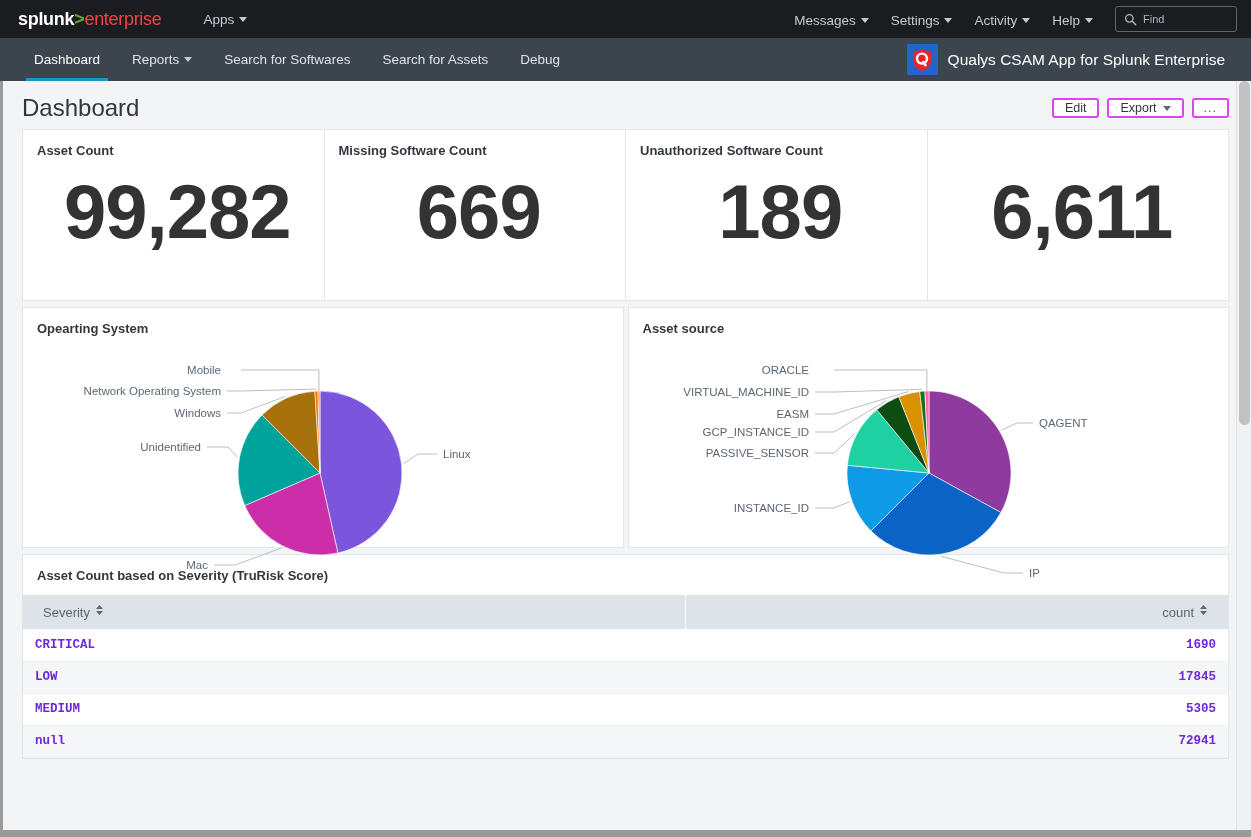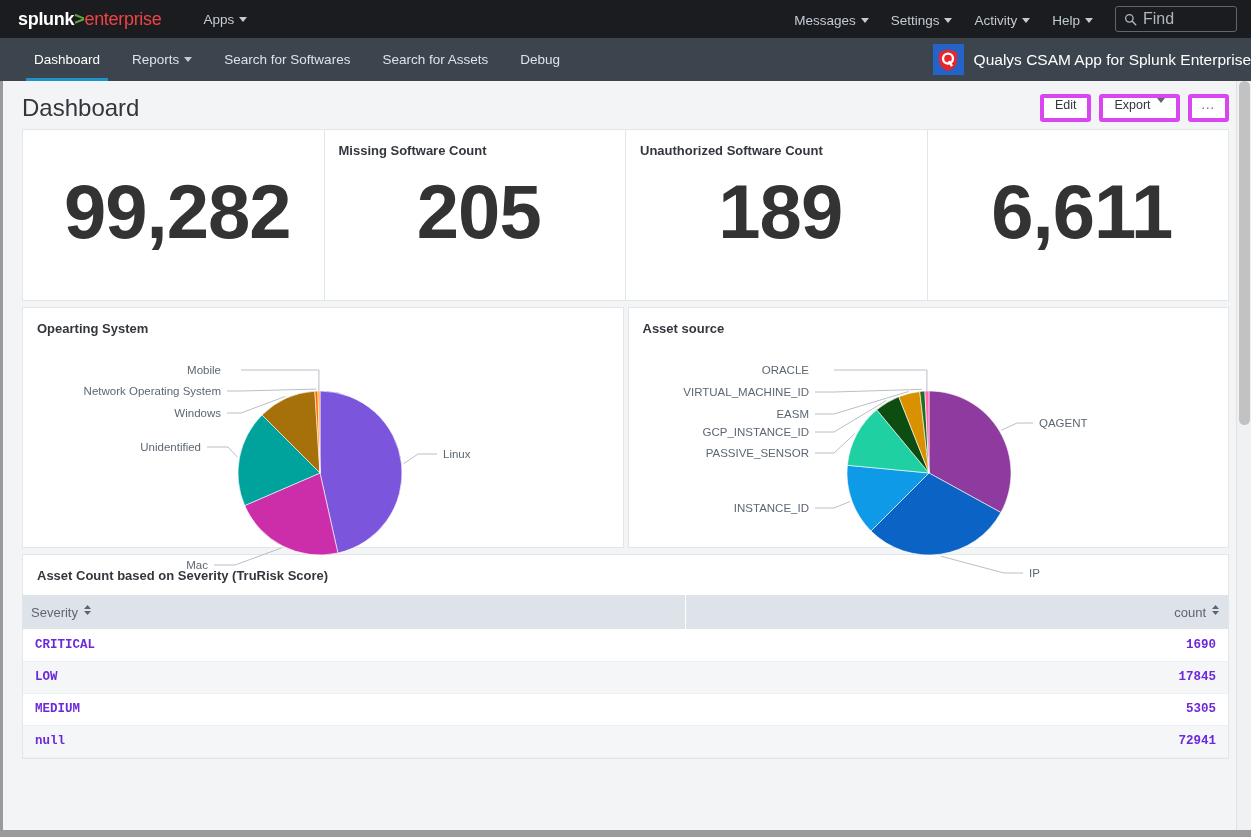--- a/index.html
+++ b/index.html
@@ -60,21 +60,21 @@
     align-items: center;
     border: 1px solid #5c6773;
     border-radius: 3px;
     height: 26px;
     width: 122px;
     padding: 0 8px;
     margin-left: 8px;
     background: transparent;
   }
   .findbox .mag { margin-right: 6px; display:flex; }
-  .findbox .find-text { color: #aeb7c2; font-size: 16px; }
+  .findbox .find-text { color: #aeb7c2; font-size: 11px; }
 
   
   .appbar {
     height: 43px;
     background: #3c444d;
     display: flex;
     align-items: stretch;
     padding-left: 18px;
     position: relative;
   }
@@ -94,20 +94,21 @@
     content: "";
     position: absolute;
     left: 8px; right: 8px; bottom: 0;
     height: 3px;
     background: #1e93c6;
   }
   .appbrand {
     margin-left: auto;
     display: flex;
     align-items: center;
+    padding-right: 26px;
     gap: 10px;
   }
   .qlogo {
     width: 31px; height: 31px;
     background: #2464c8;
     display: flex; align-items: center; justify-content: center;
     flex: none;
   }
   .appbrand-title {
     color: #ffffff;
@@ -130,28 +131,28 @@
     padding-top: 6px;
   }
   .page-title {
     font-size: 24px;
     color: #33373d;
     font-weight: normal;
   }
   .page-actions { margin-left: auto; display: flex; gap: 8px; align-items: center; }
   .btn {
     background: #ffffff;
-    border: 4px solid #d946ef;
+    border: 2px solid #d946ef;
     border-radius: 3px;
     color: #33373d;
     font-size: 12.5px;
-    height: 28px;
+    height: 20px;
     padding: 0 11px;
     display: flex;
-    align-items: flex-start;
+    align-items: center;
     cursor: pointer;
     white-space: nowrap;
   }
   .btn .caret-dn-dark {
     display: inline-block;
     width: 0; height: 0;
     border-left: 4px solid transparent;
     border-right: 4px solid transparent;
     border-top: 5px solid #5c6773;
     margin-left: 6px;
@@ -205,21 +206,21 @@
     border: 1px solid #e1e6eb;
     overflow: hidden;
   }
   .tbl { width: 100%; border-collapse: collapse; table-layout: fixed; }
   .tbl th {
     background: #dde3e9;
     color: #5c6773;
     font-size: 13px;
     font-weight: normal;
     text-align: left;
-    padding: 9px 8px;
+    padding: 9px 20px;
     border-right: 1px solid #ffffff;
     height: 32px;
   }
   .tbl th.num { text-align: right; border-right: none; }
   .tbl td {
     font-family: "Liberation Mono", monospace;
     font-size: 12.5px;
     color: #6d28d9;
     padding: 4px 12px;
     height: 32px;
@@ -342,25 +343,26 @@
           <span class="caret-dn-dark"></span>
       </div>
       <div class="btn btn-ellipsis">
         <span>...</span>
       </div>
     </div>
   </div>
 
   <div class="kpi-row">
     <div class="kpi">
+      <div class="panel-title">Asset Count</div>
       <div class="kpi-value">99,282</div>
     </div>
     <div class="kpi">
       <div class="panel-title">Missing Software Count</div>
-      <div class="kpi-value">205</div>
+      <div class="kpi-value">669</div>
     </div>
     <div class="kpi">
       <div class="panel-title">Unauthorized Software Count</div>
       <div class="kpi-value">189</div>
     </div>
     <div class="kpi">
       <div class="kpi-value">6,611</div>
     </div>
   </div>
 

